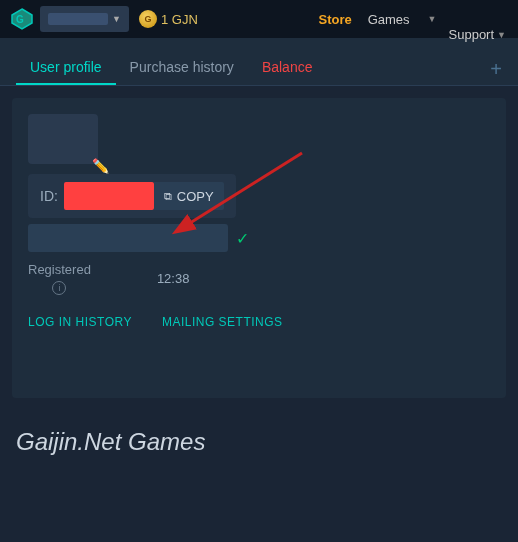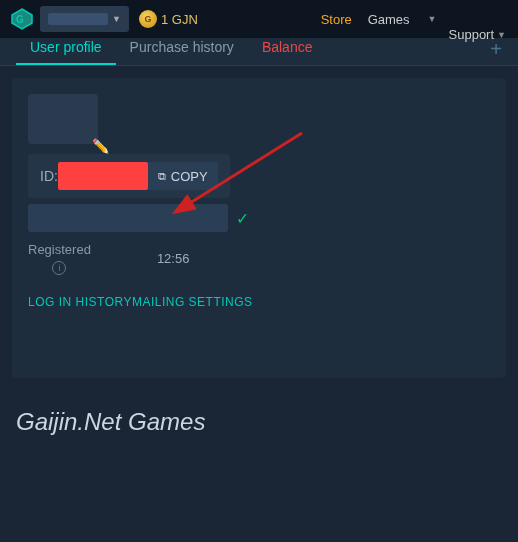--- a/index.html
+++ b/index.html
@@ -69,21 +69,21 @@
       color: #7a4800;
       font-weight: bold;
     }
     .nav-store {
       background: none;
       border: none;
       color: #f5a623;
       font-size: 13px;
       cursor: pointer;
       padding: 0 8px;
-      font-weight: 400;
+      font-weight: 700;
     }
     .nav-games {
       background: none;
       border: none;
       color: #ccc;
       font-size: 13px;
       cursor: pointer;
       padding: 0 4px;
       display: flex;
       align-items: center;
@@ -103,21 +103,21 @@
     }
     .nav-spacer { flex: 1; }
 
     
     .tabs-bar {
       background-color: #1e2d3d;
       display: flex;
       align-items: flex-end;
       padding: 0 16px;
       border-bottom: 1px solid #2a3d54;
-      height: 28px;
+      height: 48px;
     }
     .tab {
       padding: 8px 14px;
       font-size: 14px;
       color: #8899aa;
       cursor: pointer;
       border-bottom: 2px solid transparent;
       white-space: nowrap;
     }
     .tab.active {
@@ -160,20 +160,21 @@
     .edit-icon-wrapper {
       position: absolute;
       top: 60px;
       left: 80px;
       color: #00c8b8;
       font-size: 14px;
     }
     .id-label {
       font-size: 14px;
       color: #9aacbd;
+      margin-right: 6px;
     }
     .id-input-box {
       background: #ff4040;
       border: 2px solid #ff4040;
       width: 90px;
       height: 28px;
       border-radius: 2px;
     }
     .copy-btn {
       background: #2a3f55;
@@ -248,20 +249,21 @@
       cursor: pointer;
     }
     .registered-time {
       margin-left: 60px;
       color: #9aacbd;
     }
 
     
     .action-links {
       display: flex;
+      gap: 30px;
       margin-top: 20px;
     }
     .action-link {
       color: #00c8b8;
       font-size: 12px;
       text-decoration: none;
       cursor: pointer;
       letter-spacing: 0.5px;
       text-transform: uppercase;
     }
@@ -365,21 +367,21 @@
     <div class="username-field"></div>
     <span class="check-icon">✓</span>
   </div>
 
   
   <div class="registered-row">
     <div class="registered-label">
       <span>Registered</span>
       <span class="info-icon">i</span>
     </div>
-    <span class="registered-time">12:56</span>
+    <span class="registered-time">12:38</span>
   </div>
 
   
   <div class="action-links">
     <a class="action-link">LOG IN HISTORY</a>
     <a class="action-link">MAILING SETTINGS</a>
   </div>
 
 </div>
 

